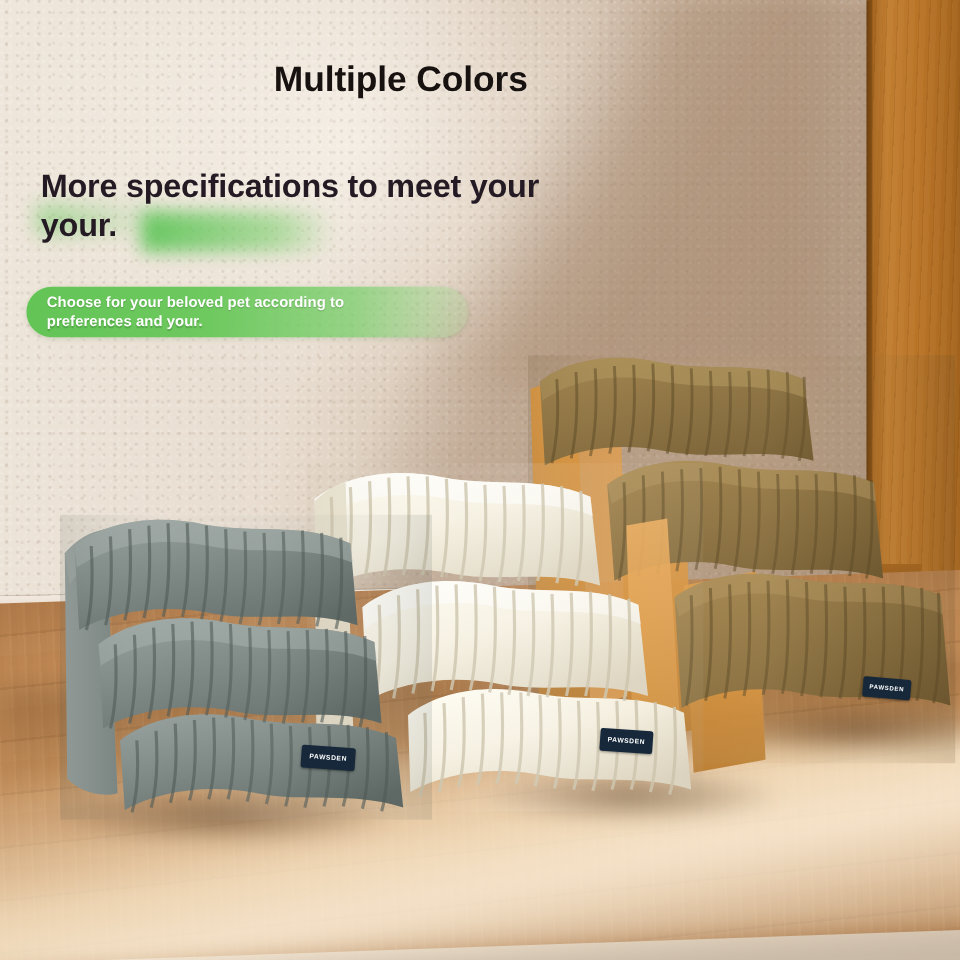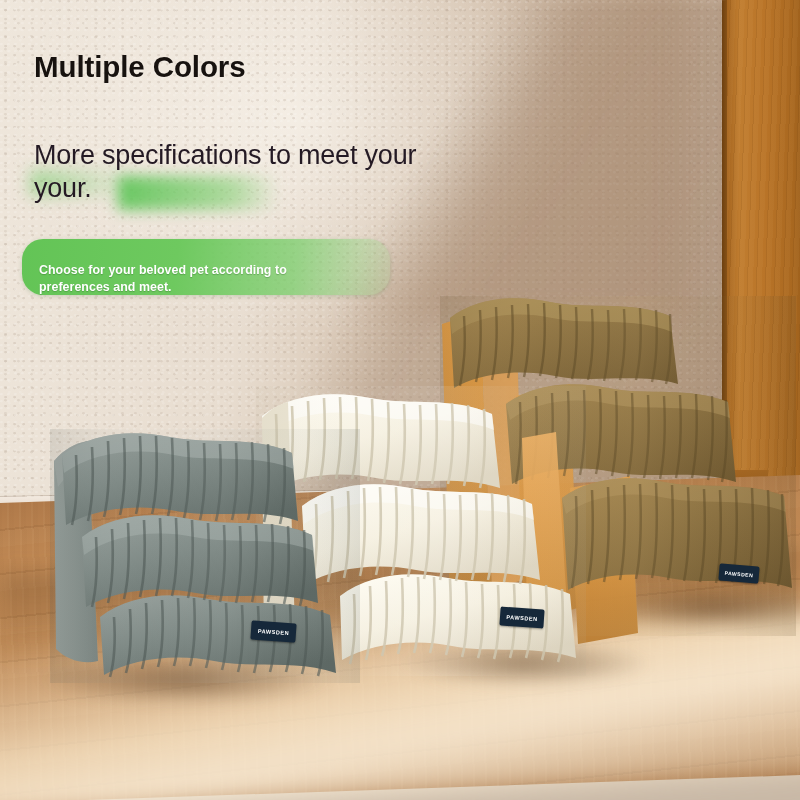--- a/index.html
+++ b/index.html
@@ -114,43 +114,44 @@
     background:radial-gradient(ellipse at center, rgba(70,42,18,.50), rgba(70,42,18,0) 72%);
     filter:blur(7px);
   }
 
   
   .headline {
     position:absolute; left:34px; top:50px; width:600px;
     font-size:29.5px; font-weight:bold; line-height:1.13;
     color:#17120f; letter-spacing:-.1px;
     text-shadow:0 1px 2px rgba(255,255,255,.30);
+    text-align:center;
   }
   .subhead {
     position:absolute; left:34px; top:139px; width:600px;
-    font-size:27px; font-weight:normal; line-height:1.22;
+    font-size:27px; font-weight:bold; line-height:1.22;
     color:#241a24; letter-spacing:-.2px;
     z-index:4;
   }
   .green-swash {
     position:absolute; left:118px; top:176px; width:160px; height:34px;
     background:linear-gradient(92deg, rgba(92,196,86,.92), rgba(120,205,105,.55) 70%, rgba(140,210,120,0));
     filter:blur(7px); z-index:3;
   }
   .green-swash2 {
     position:absolute; left:30px; top:170px; width:110px; height:26px;
     background:linear-gradient(92deg, rgba(105,200,95,.55), rgba(130,205,110,0));
     filter:blur(8px); z-index:3;
   }
 
   .pill {
-    position:absolute; left:22px; top:239px; width:368px; height:56px;
+    position:absolute; left:22px; top:239px; width:368px; height:42px;
     border-radius:21px;
     background:linear-gradient(95deg,#63c456 0%, #6ec95f 42%, rgba(118,206,104,.72) 74%, rgba(150,216,135,.18) 100%);
-    display:flex; align-items:flex-end;
+    display:flex; align-items:center;
     box-shadow:0 1px 4px rgba(60,120,50,.22);
   }
   .pill-text {
     color:#ffffff; font-size:12.4px; font-weight:bold; line-height:1.32;
     padding-left:17px; letter-spacing:.05px;
     text-shadow:0 1px 1px rgba(40,95,35,.35);
   }
 </style>
 </head>
 <body>
@@ -494,17 +495,17 @@
   </div>
 
   <div class="subhead">
     <div>More specifications to meet your</div>
     <div>your.</div>
   </div>
 
   <div class="pill">
     <div class="pill-text">
       <div>Choose for your beloved pet according to</div>
-      <div>preferences and meet.</div>
+      <div>preferences and your.</div>
     </div>
   </div>
 
 </div>
 
 </body></html>

